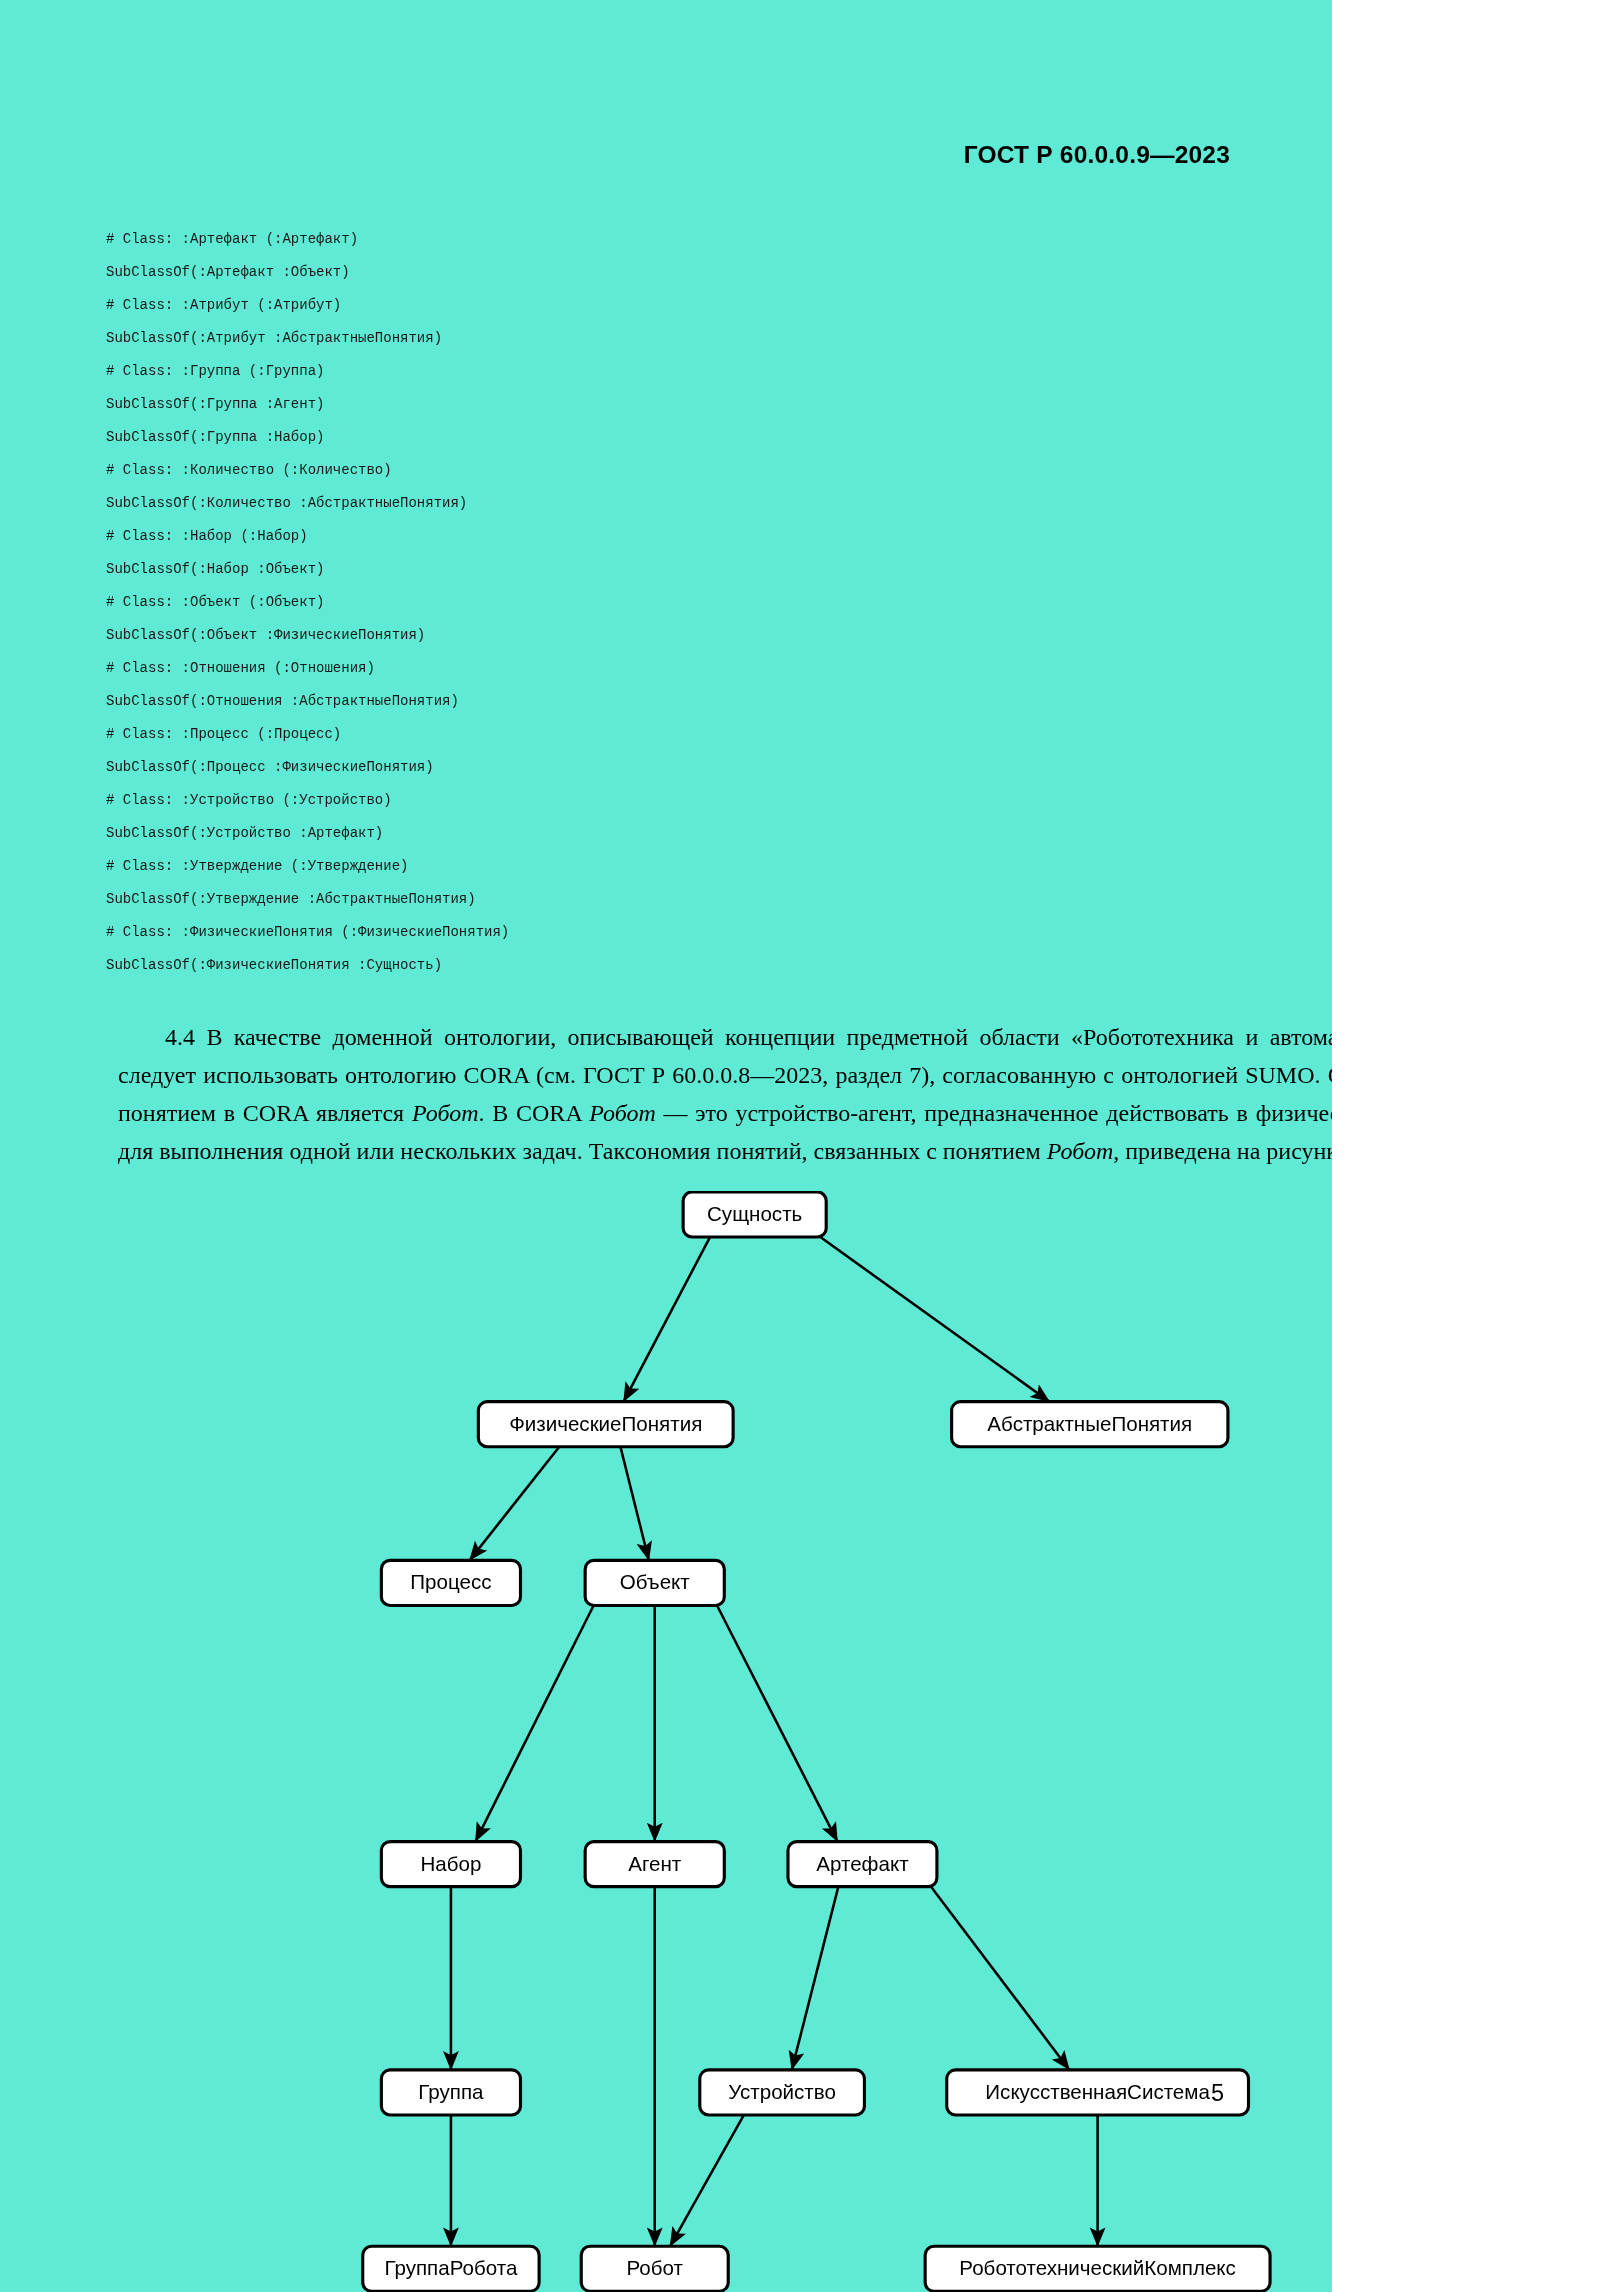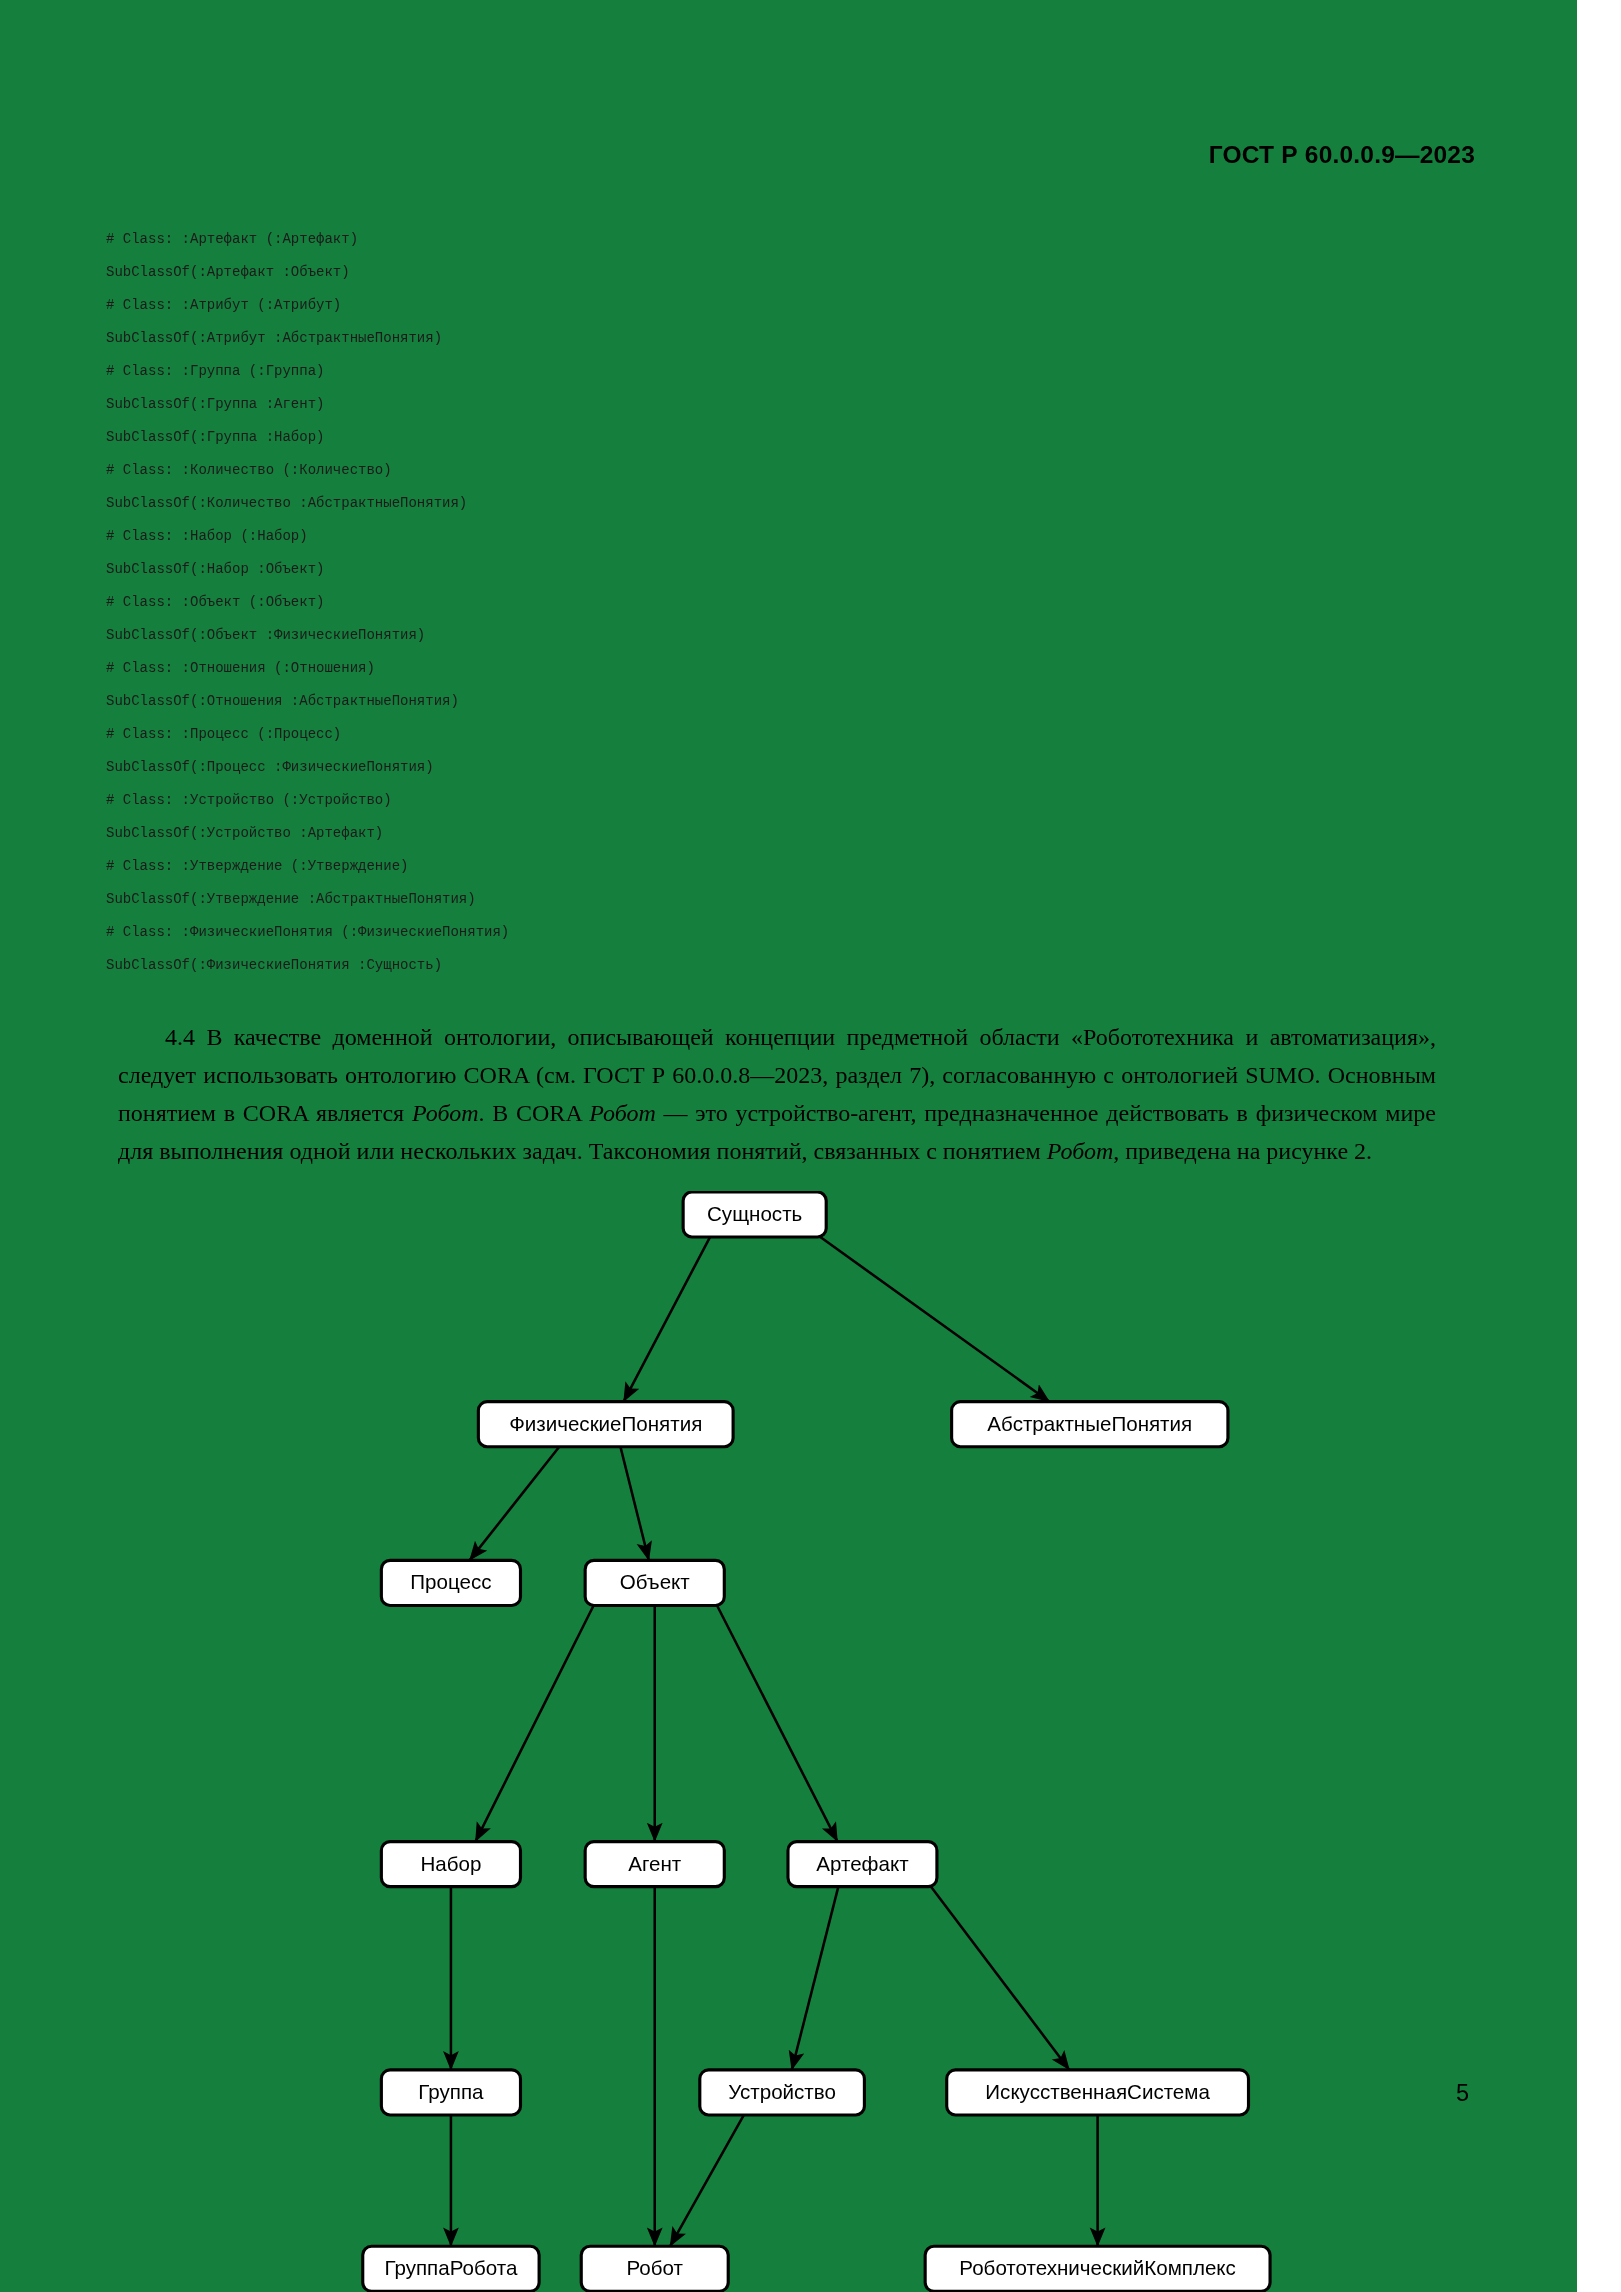--- a/index.html
+++ b/index.html
@@ -6,23 +6,23 @@
     margin: 0;
     padding: 0;
     background: #ffffff;
   }
   body {
     font-family: "Liberation Sans", sans-serif;
     color: #000000;
   }
   .page {
     position: relative;
-    width: 1577px;
+    width: 1332px;
     height: 2293px;
-    background: #15803d;
+    background: #5eead4;
     overflow: hidden;
     box-sizing: border-box;
   }
 
   
   .running-header {
     position: absolute;
     top: 141px;
     right: 102px;
     font-size: 24.5px;

